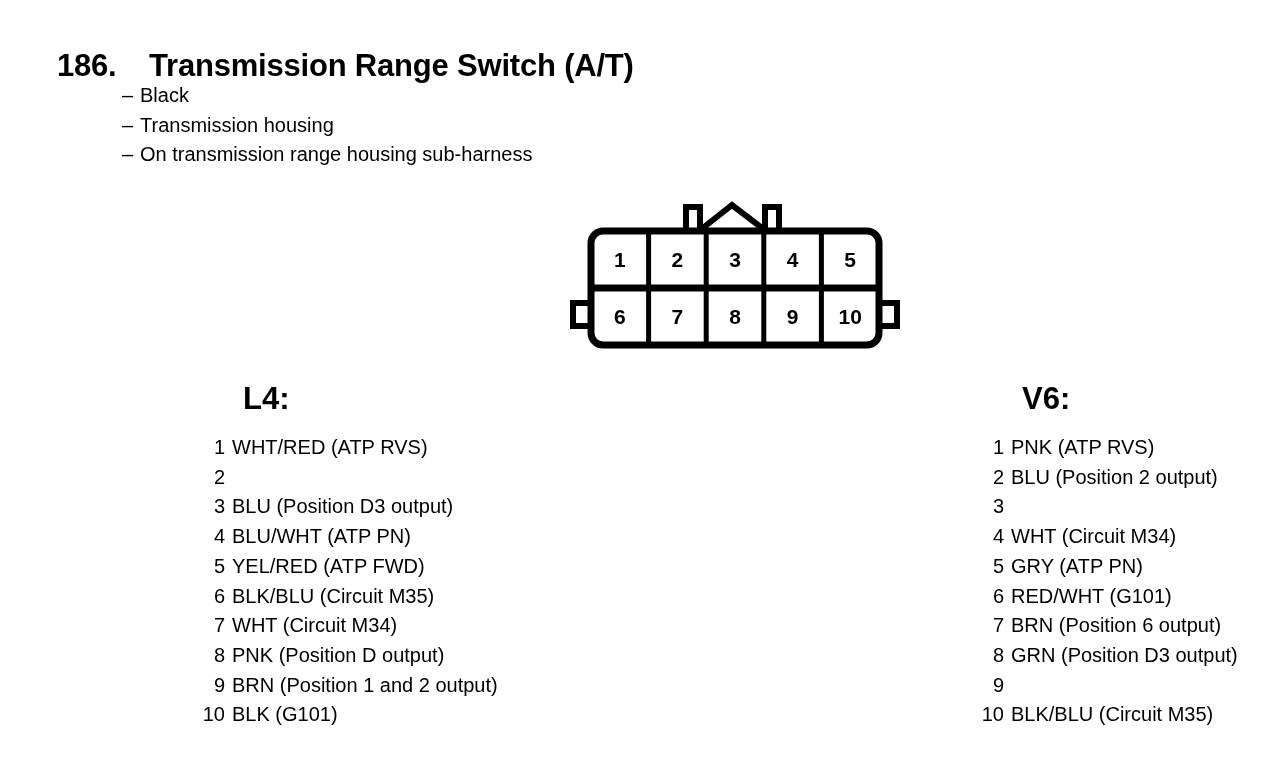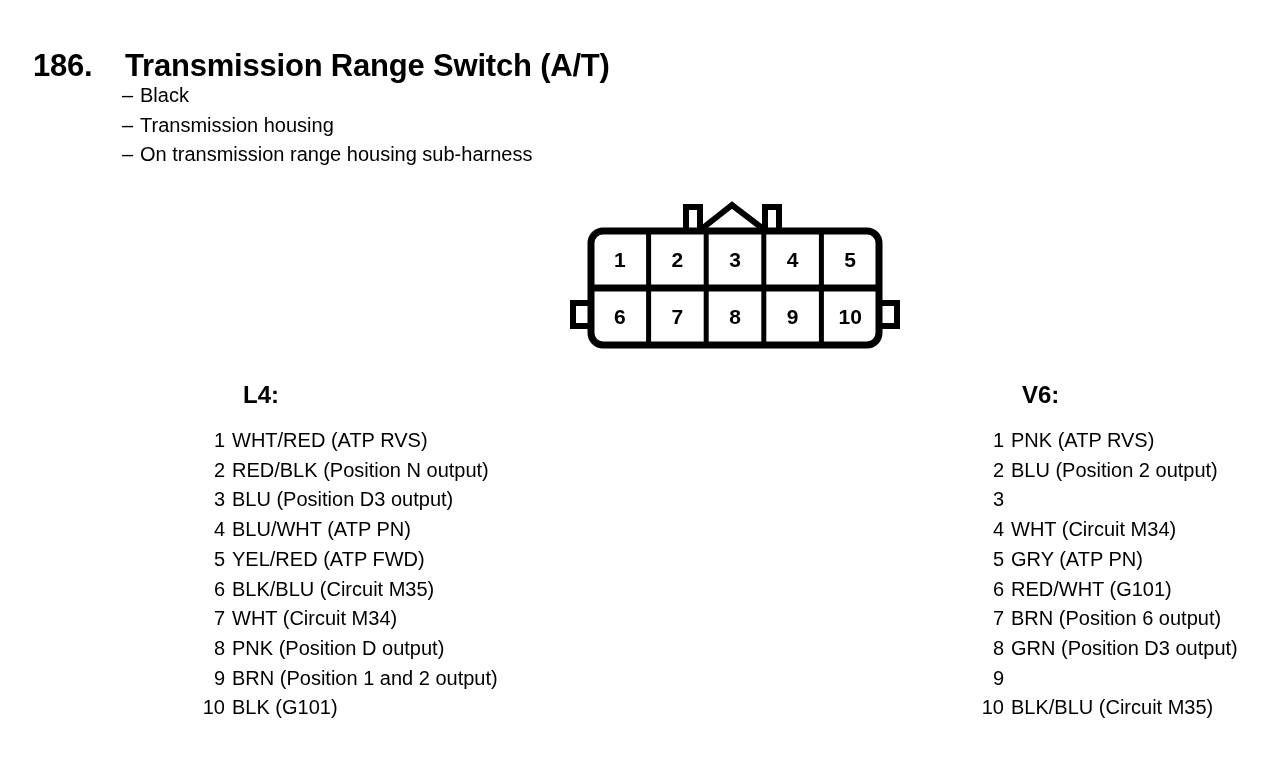--- a/index.html
+++ b/index.html
@@ -25,20 +25,21 @@
     top: 29px;
     font-size: 31px;
     font-weight: bold;
     letter-spacing: -0.2px;
     white-space: nowrap;
     line-height: 1.05;
   }
   #page-title .num {
     display: inline-block;
     min-width: 92px;
+    margin-left: 24px;
   }
 
   #spec-list {
     position: absolute;
     left: 122px;
     top: 81px;
     width: 700px;
   }
   .spec-row {
     display: flex;
@@ -75,21 +76,21 @@
 
   
   .pinout-column {
     position: absolute;
     top: 383px;
   }
   #pinout-l4 { left: 160px; }
   #pinout-v6 { left: 939px; }
 
   .pinout-heading {
-    font-size: 24px;
+    font-size: 31px;
     font-weight: bold;
     line-height: 1;
     margin: 0 0 19px 0;
   }
   #pinout-l4 .pinout-heading { padding-left: 83px; }
   #pinout-v6 .pinout-heading { padding-left: 83px; }
 
   .pin-row {
     display: flex;
     align-items: baseline;
@@ -171,21 +172,20 @@
 
 <div class="pinout-column" id="pinout-l4">
   <div class="pinout-heading">L4:</div>
   <div class="pin-rows">
       <div class="pin-row">
         <span class="pin-index">1</span>
         <span class="pin-desc">WHT/RED (ATP RVS)</span>
       </div>
       <div class="pin-row">
         <span class="pin-index">2</span>
-        <span class="pin-desc">RED/BLK (Position N output)</span>
       </div>
       <div class="pin-row">
         <span class="pin-index">3</span>
         <span class="pin-desc">BLU (Position D3 output)</span>
       </div>
       <div class="pin-row">
         <span class="pin-index">4</span>
         <span class="pin-desc">BLU/WHT (ATP PN)</span>
       </div>
       <div class="pin-row">

